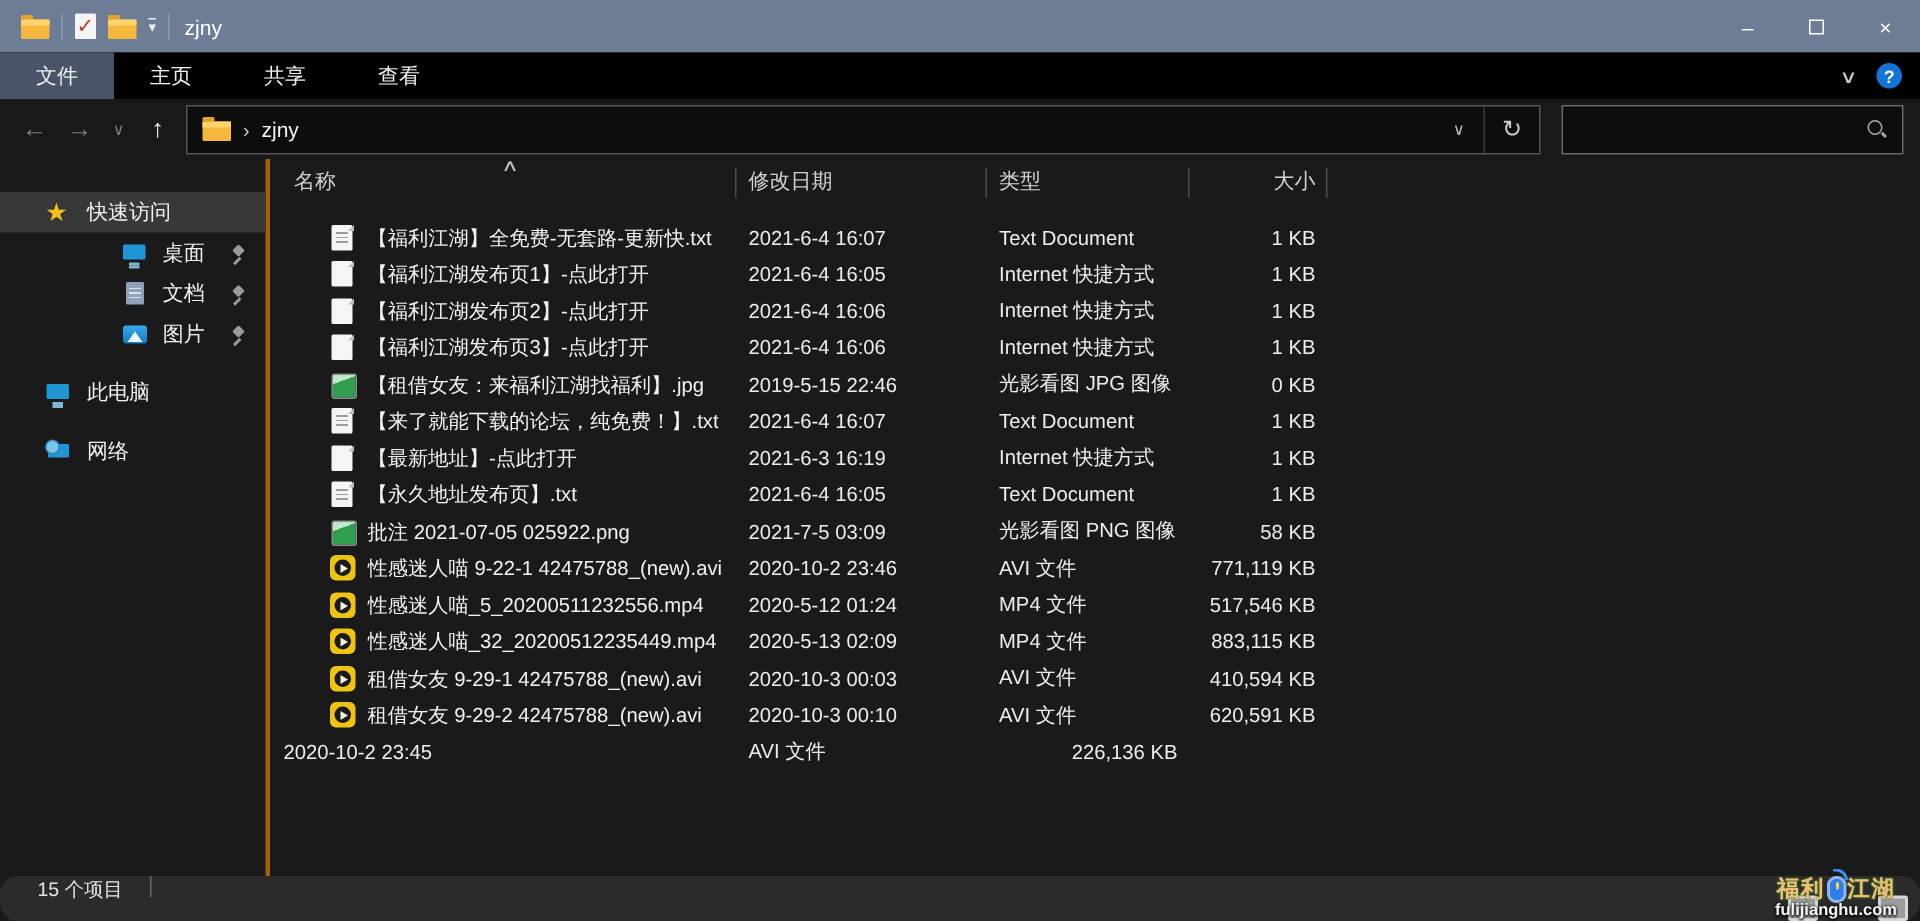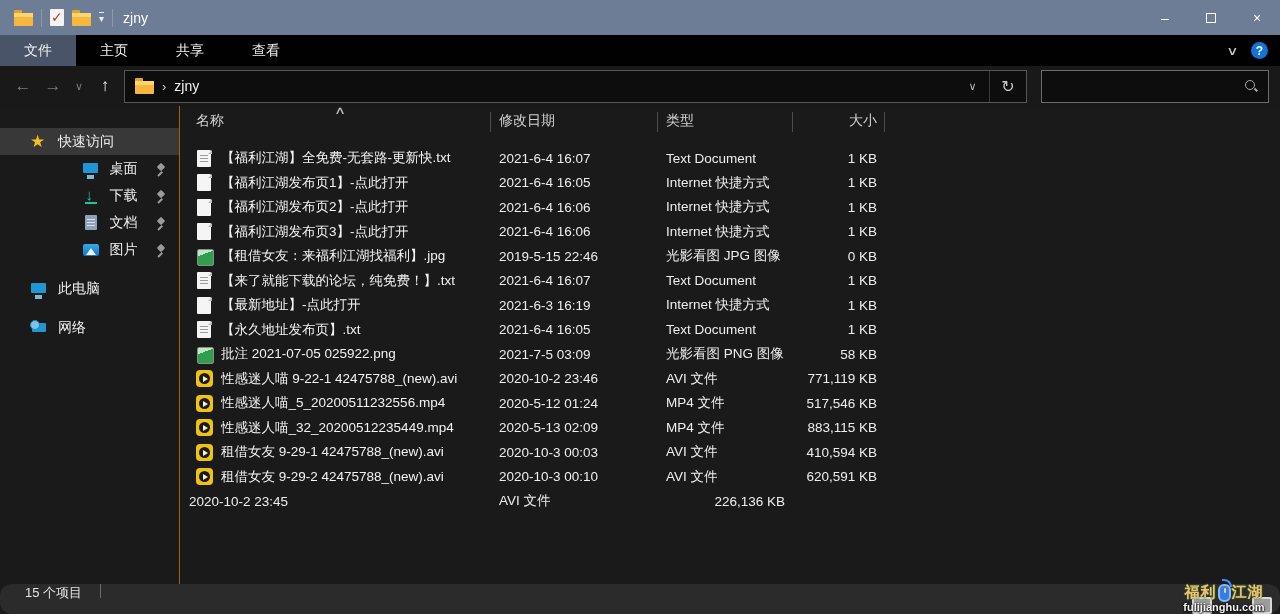--- a/index.html
+++ b/index.html
@@ -44,21 +44,21 @@
   .addr-drop { width:34px; height:100%; display:flex; align-items:center; justify-content:center; color:#b9b9b9; font-size:11px; border-right:1px solid #3a3a3a; }
   .addr-refresh { width:36px; height:100%; display:flex; align-items:center; justify-content:center; color:#c9c9c9; font-size:16px; }
   .searchbox { margin-left:14px; height:33px; width:228px; background:#0d0d0d; border:1px solid #6b6b6b; display:flex; align-items:center; }
   .searchbox input { flex:1; background:transparent; border:none; outline:none; color:#e8e8e8; font-size:13px; padding:0 8px; font-family:inherit; }
   .ico-mag { position:relative; width:14px; height:14px; margin-right:10px; }
   .ico-mag::before { content:""; position:absolute; left:1px; top:1px; width:8px; height:8px; border:1.6px solid #a9a9a9; border-radius:50%; }
   .ico-mag::after { content:""; position:absolute; left:10px; top:10px; width:4px; height:1.6px; background:#a9a9a9; transform:rotate(45deg); }
 
   
   .main { position:absolute; top:106px; left:0; right:0; bottom:30px; background:#1a1a1a; }
-  .sidebar { position:absolute; top:0; left:0; width:180px; bottom:0; border-right:1px solid #a16207; padding-top:22px; }
+  .sidebar { position:absolute; top:0; left:0; width:180px; bottom:0; border-right:3px solid #a16207; padding-top:22px; }
   .side-item { height:27px; display:flex; align-items:center; color:#f0f0f0; font-size:14px; position:relative; }
   .side-item.selected { background:#383838; }
   .side-item.lvl0 { padding-left:30px; }
   .side-item.lvl1 { padding-left:40px;justify-content:center; }
   .side-item .slabel { margin-left:10px; }
   .side-gap { height:12px; }
   .pin { position:absolute; right:12px; top:8px; width:11px; height:11px; }
   .pin::before { content:""; position:absolute; left:2px; top:1px; width:6px; height:6px; background:#9a9a9a; border-radius:1px; transform:rotate(45deg); }
   .pin::after { content:""; position:absolute; left:1px; bottom:0px; width:6px; height:1.5px; background:#9a9a9a; transform:rotate(-45deg); }
 
@@ -80,21 +80,21 @@
   .filelist { position:absolute; left:181px; top:0; right:0; bottom:0; }
   .list-header { position:relative; height:30px; display:grid; grid-template-columns:310px 167px 135px 92px; align-items:center; color:#d2d2d2; font-size:14px; }
   .hcell { position:relative; height:100%; display:flex; align-items:center; }
   .hcell::after { content:""; position:absolute; right:0; top:6px; bottom:4px; width:1px; background:#4b4b4b; }
   .hcell.name { padding-left:15px; }
   .hcell.date,.hcell.type { padding-left:8px; }
   .hcell.size { justify-content:flex-end; padding-right:8px; }
   .sort-caret { position:absolute; left:155px; top:-2px; color:#bdbdbd; font-size:11px; transform:scaleX(1.5); }
   .rows { padding-top:10px; }
   .file-row { display:grid; grid-template-columns:310px 167px 135px 92px; height:24.5px; align-items:center; color:#f2f2f2; font-size:13.5px; white-space:nowrap; }
-  .cell.name { display:flex; align-items:center; padding-left:15px; overflow:hidden; }
+  .cell.name { display:flex; align-items:flex-end; padding-left:15px; overflow:hidden;margin-left:24px; }
   .cell.date,.cell.type { padding-left:8px; color:#ededed; }
   .cell.size { text-align:right; padding-right:8px; color:#ededed; }
   .ntext { margin-left:8px; overflow:hidden; }
 
   
   .ficon { display:inline-block; position:relative; flex:0 0 17px; width:17px; height:19px; }
   .fic-txt::before,.fic-url::before { content:""; position:absolute; left:1px; top:1px; width:14px; height:17px; background:#f5f5f5; border-radius:1px; }
   .fic-txt::after { content:""; position:absolute; left:4px; top:5px; width:8px; height:9px; background:repeating-linear-gradient(#f5f5f5 0 1px,#9d9d9d 1px 2px,#f5f5f5 2px 3px); }
   .fic-url::after,.fic-txt .fold { content:""; }
   .fold { position:absolute; right:1px; top:1px; width:0; height:0; border-left:4px solid transparent; border-bottom:4px solid #bdbdbd; }
@@ -183,25 +183,20 @@
         <div class="side-item lvl0 selected">
           <span class="sic sic-star"></span>
           <span class="slabel">快速访问</span>
         </div>
         <div class="side-item lvl1">
           <span class="sic sic-monitor"></span>
           <span class="slabel">桌面</span>
           <span class="pin"></span>
         </div>
         <div class="side-item lvl1">
-          <span class="sic sic-download"></span>
-          <span class="slabel">下载</span>
-          <span class="pin"></span>
-        </div>
-        <div class="side-item lvl1">
           <span class="sic sic-doc"></span>
           <span class="slabel">文档</span>
           <span class="pin"></span>
         </div>
         <div class="side-item lvl1">
           <span class="sic sic-pic"></span>
           <span class="slabel">图片</span>
           <span class="pin"></span>
         </div>
         <div class="side-gap"></div>

